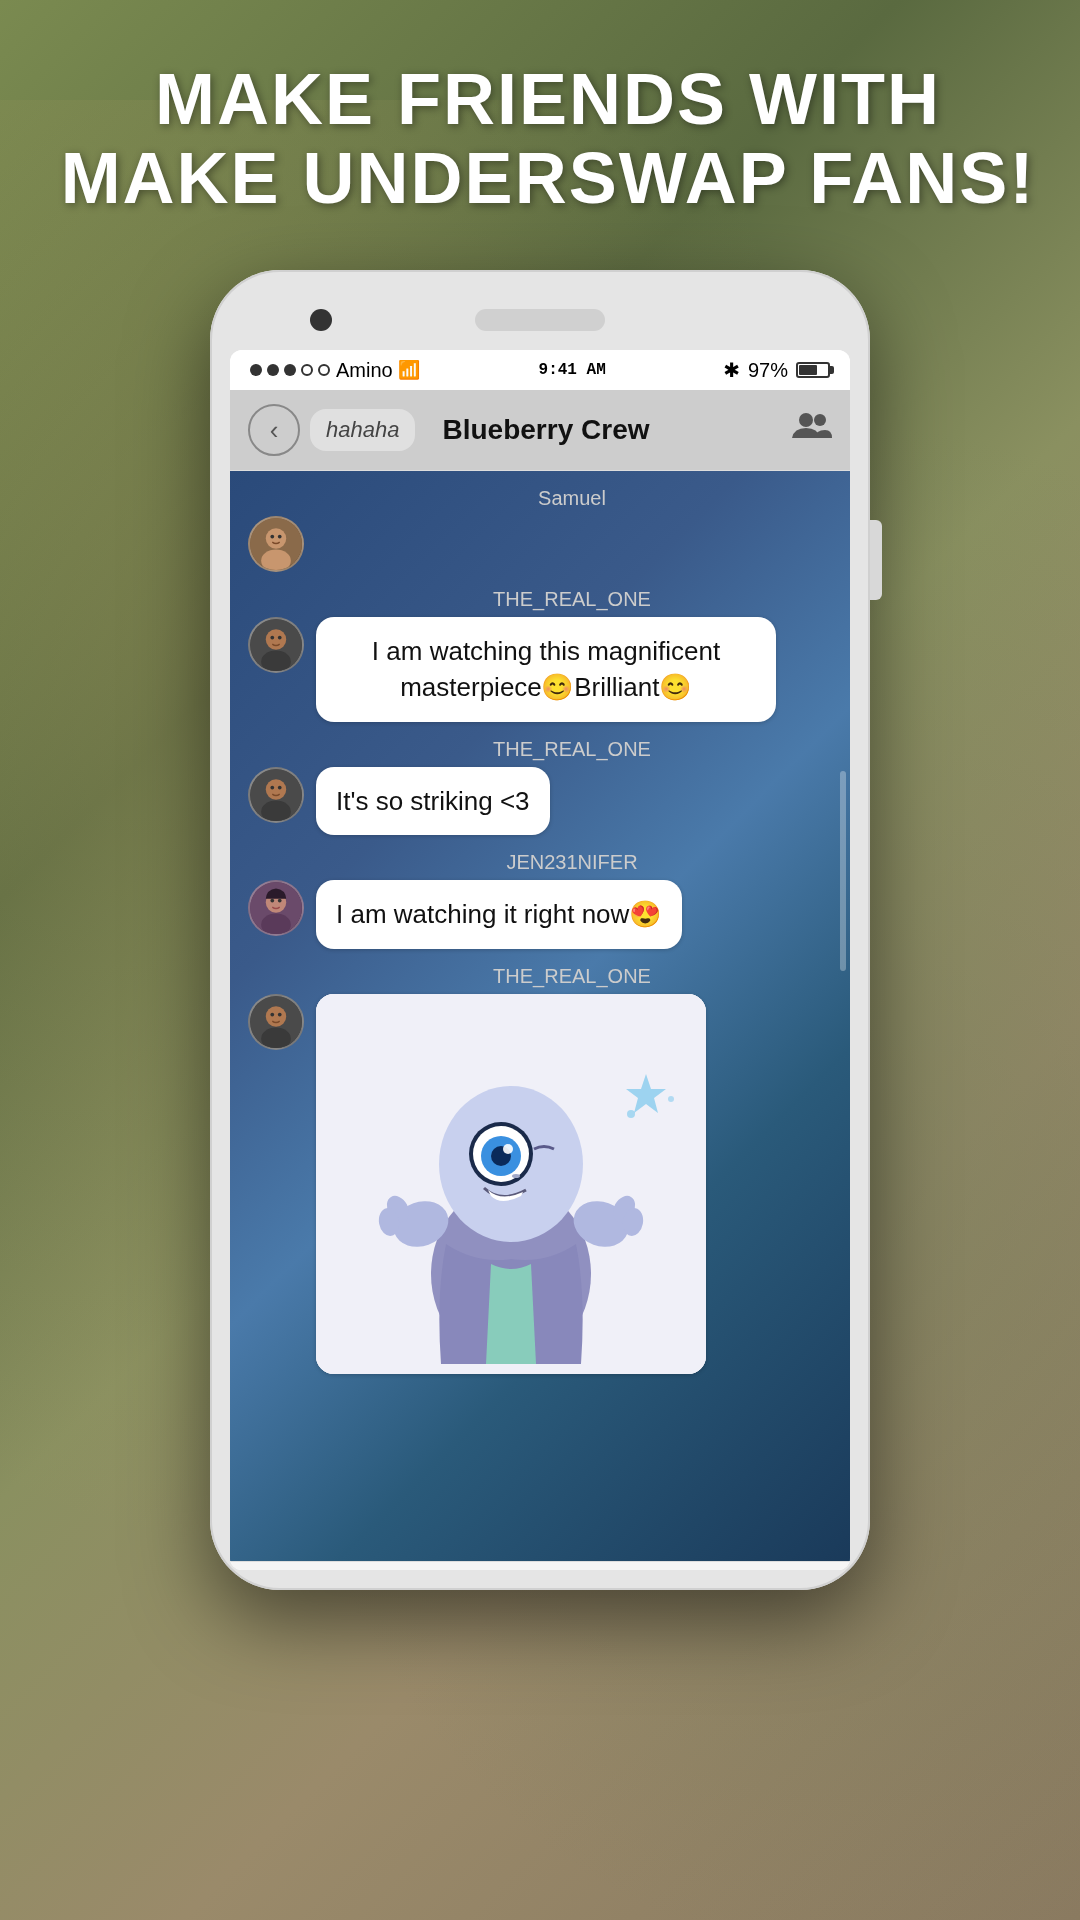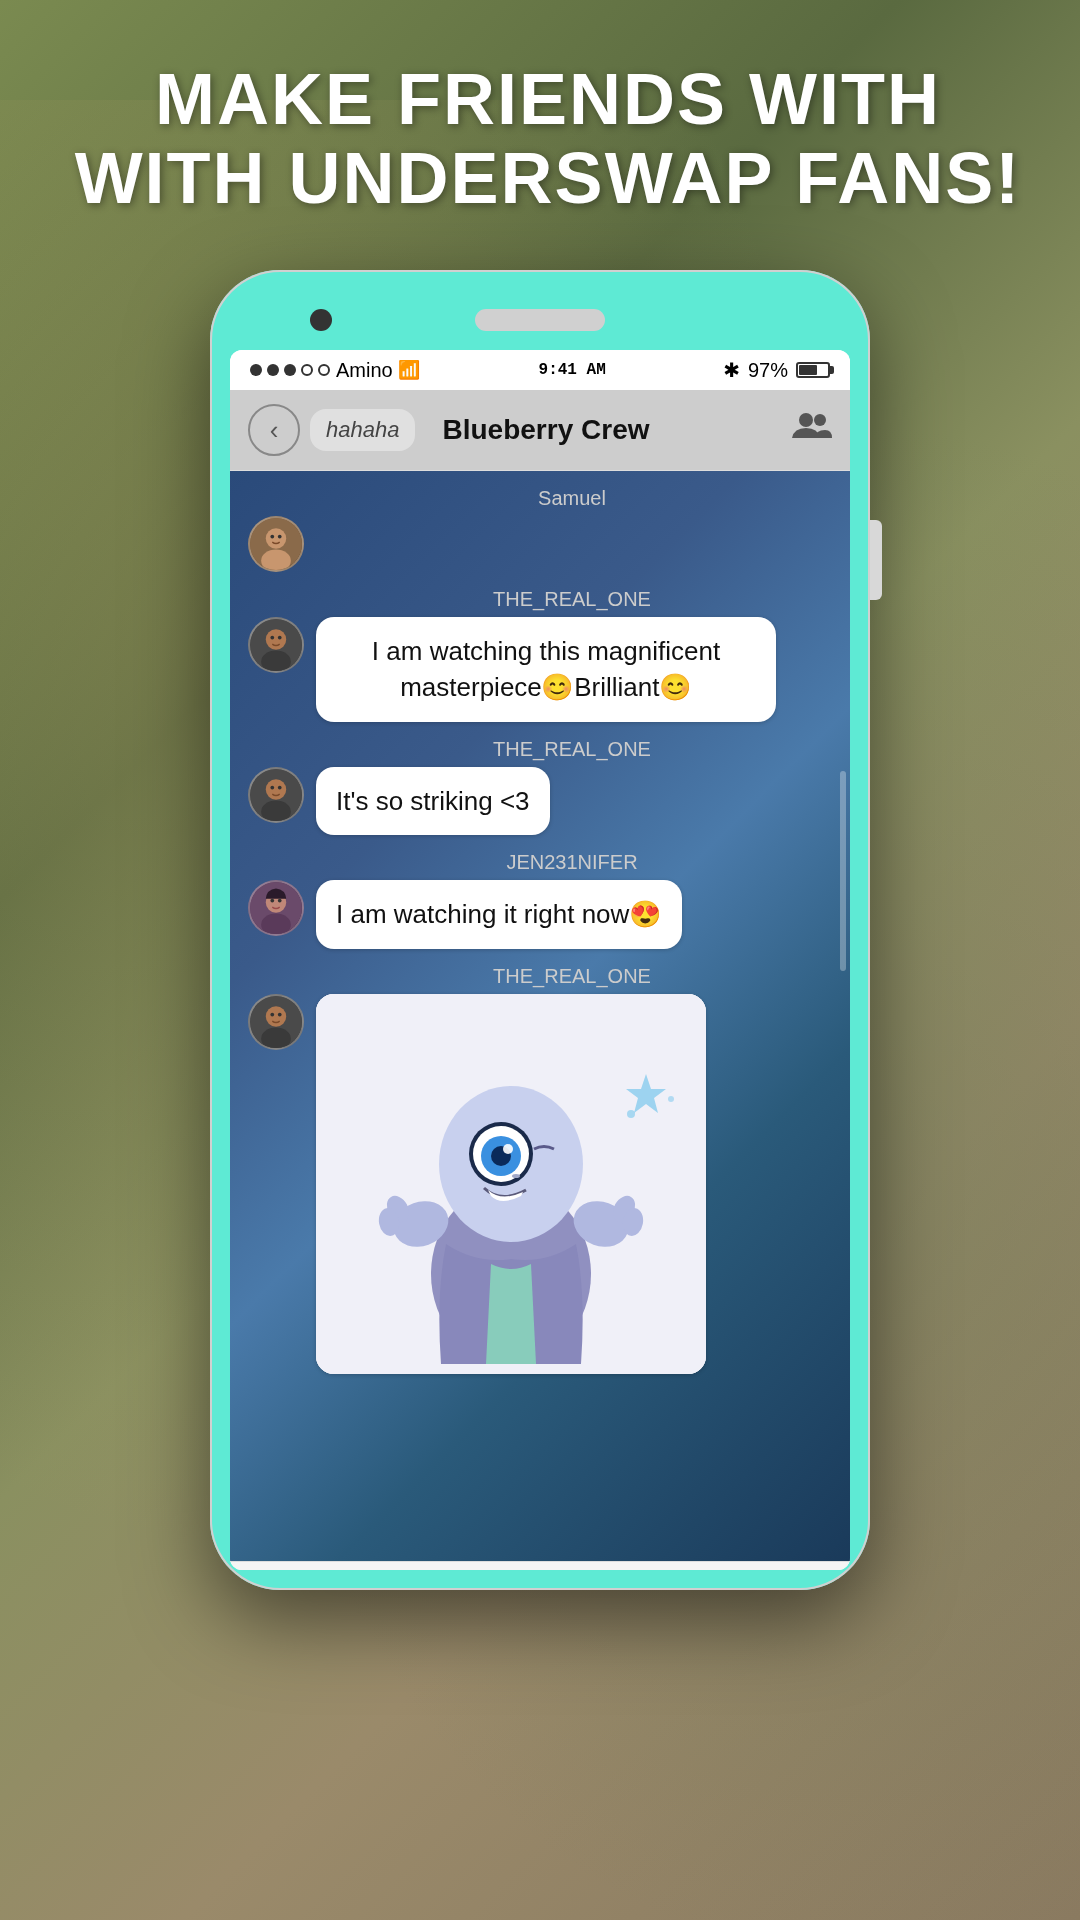--- a/index.html
+++ b/index.html
@@ -57,21 +57,21 @@
     .phone-wrapper {
       position: absolute;
       top: 270px;
       left: 50%;
       transform: translateX(-50%);
       width: 660px;
       z-index: 20;
     }
 
     .phone-outer {
-      background: #5eead4;
+      background: #e5e5e5;
       border-radius: 70px;
       padding: 20px;
       box-shadow: 0 30px 80px rgba(0,0,0,0.5), inset 0 0 0 2px #d0d0d0;
       position: relative;
     }
 
     
     .phone-top {
       display: flex;
       justify-content: center;
@@ -374,21 +374,21 @@
 
   </style>
 </head>
 <body>
 
 <div class="bg"></div>
 
 <div class="promo-header">
   <h1>
     <span>MAKE FRIENDS WITH</span><br>
-    <span>WITH UNDERSWAP FANS!</span>
+    <span>MAKE UNDERSWAP FANS!</span>
   </h1>
 </div>
 
 <div class="phone-wrapper">
   <div class="phone-outer">
 
     <div class="phone-top">
       <div class="phone-camera"></div>
       <div class="phone-speaker"></div>
     </div>

